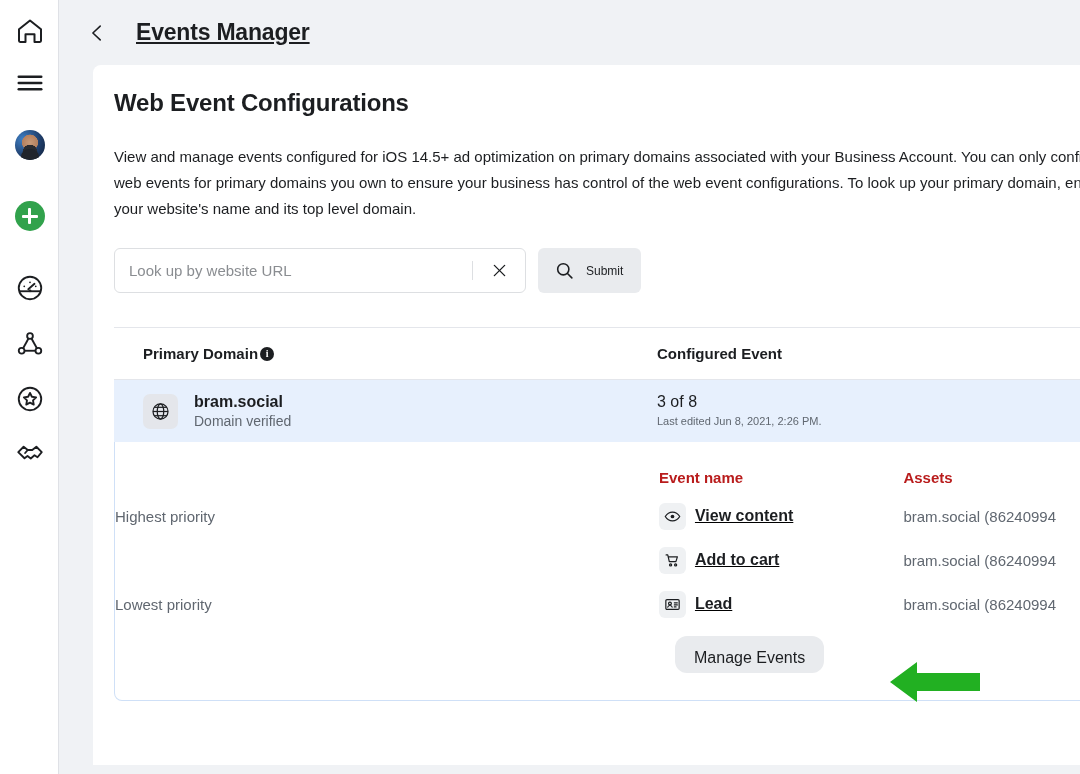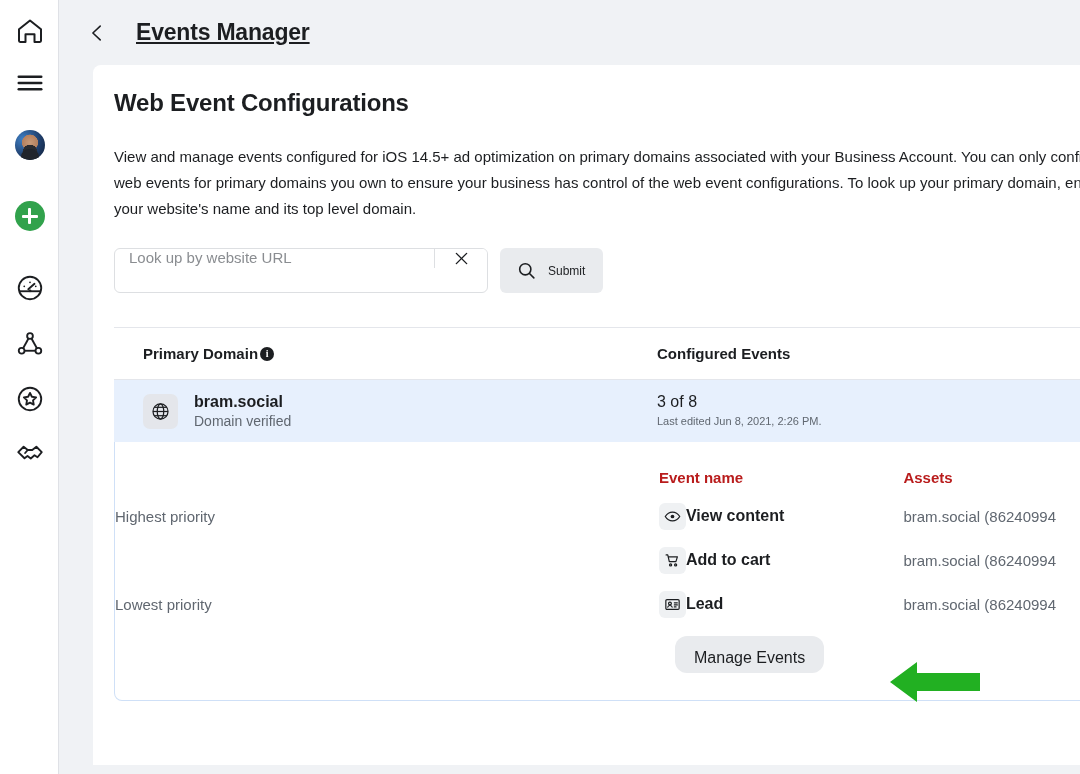--- a/index.html
+++ b/index.html
@@ -74,23 +74,23 @@
     letter-spacing: -0.2px; margin-bottom: 27px;
   }
   .desc {
     font-size: 15px; line-height: 26px; color: #1c1e21; width: 1010px;
     margin-bottom: 26px;
   }
 
   
   .search-row { display: flex; align-items: center; gap: 12px; margin-bottom: 34px; }
   .search-field {
-    width: 374px; height: 45px;
+    width: 412px; height: 45px;
     border: 1px solid #dddfe2; border-radius: 6px;
-    display: flex; align-items: flex-start; background: #fff; overflow: hidden;
+    display: flex; align-items: center; background: #fff; overflow: hidden;
   }
   .search-input {
     flex: 1 1 auto; border: none; outline: none; padding: 0 14px;
     font-size: 15px; color: #1c1e21; font-family: "Liberation Sans", sans-serif;
     background: transparent;
   }
   .search-input::placeholder { color: #8a8d91; }
   .clear-btn {
     width: 53px; border: none; border-left: 1px solid #dddfe2;
     background: #fff; cursor: pointer;
@@ -139,21 +139,21 @@
     padding: 18px 0 24px 0;
   }
   .detail-head { display: flex; align-items: center; height: 34px; }
   .col-prio { width: 545px; text-align: left; padding-right: 15px; }
   .col-name { width: 245px; }
   .col-assets { width: 220px; }
   .dh { font-size: 15px; font-weight: bold; color: #b91c1c; }
 
   .event-row { display: flex; align-items: center; height: 44px; }
   .prio-label { font-size: 15px; color: #606770; }
-  .event-name { display: flex; align-items: center; gap: 0; }
+  .event-name { display: flex; align-items: center; gap: 9px; text-decoration: underline; }
   .evt-icon-box {
     width: 27px; height: 27px; border-radius: 6px; background: #eff1f3;
     display: flex; align-items: center; justify-content: center; flex: 0 0 27px;
   }
   .evt-label { font-size: 16px; font-weight: bold; color: #1c1e21; }
   .asset-text { font-size: 15px; color: #606770; white-space: nowrap; }
 
   .manage-row { display: flex; align-items: center; height: 50px; padding-top: 6px; }
   .manage-btn {
     margin-left: 560px; height: 37px; padding: 13px 19px;
@@ -270,21 +270,21 @@
         </button>
       </div>
 
       <div class="table">
 
         <div class="thead">
           <div class="th th-domain">
             <span>Primary Domain</span>
             <span class="info-dot">i</span>
           </div>
-          <div class="th">Configured Events</div>
+          <div class="th">Configured Event</div>
         </div>
 
         <div class="domain-row">
           <div class="domain-cell">
             <span class="globe-box">
               <svg width="21" height="21" viewBox="0 0 24 24" fill="none" stroke="#1c1e21" stroke-width="1.4">
                 <circle cx="12" cy="12" r="8.6"></circle>
                 <ellipse cx="12" cy="12" rx="3.7" ry="8.6"></ellipse>
                 <line x1="3.4" y1="12" x2="20.6" y2="12"></line>
                 <line x1="4.9" y1="7.2" x2="19.1" y2="7.2"></line>

